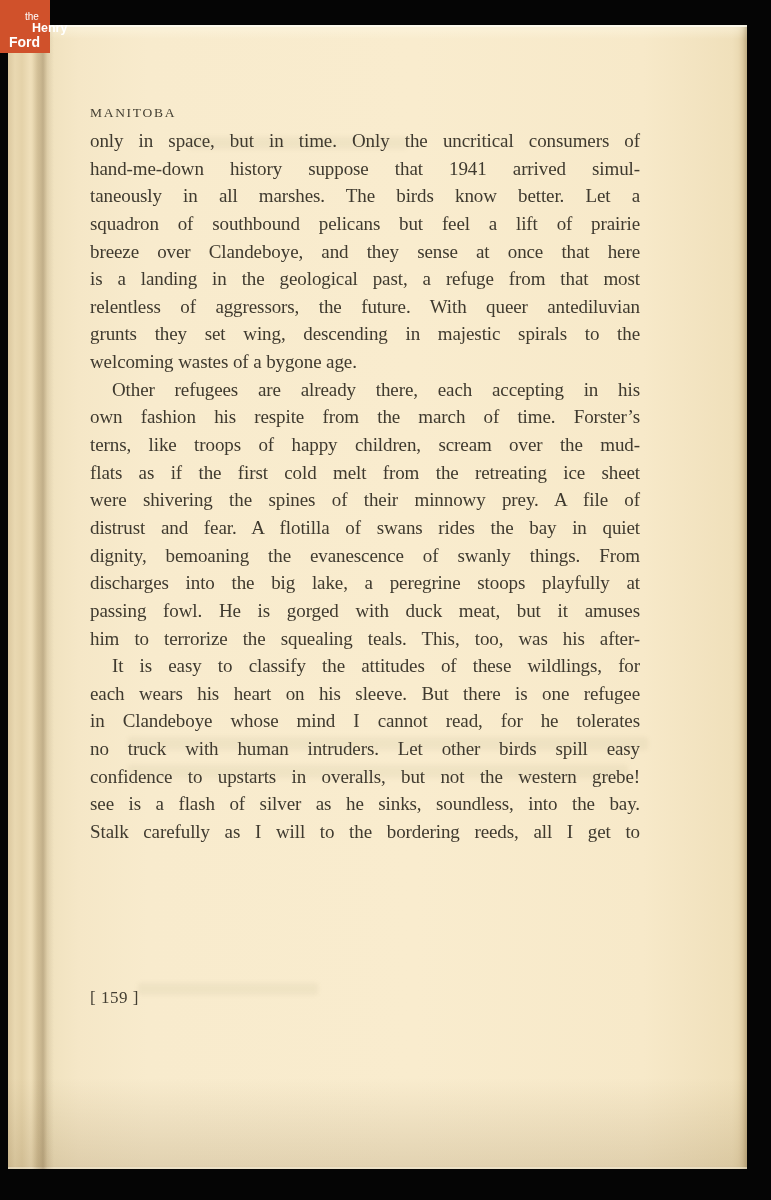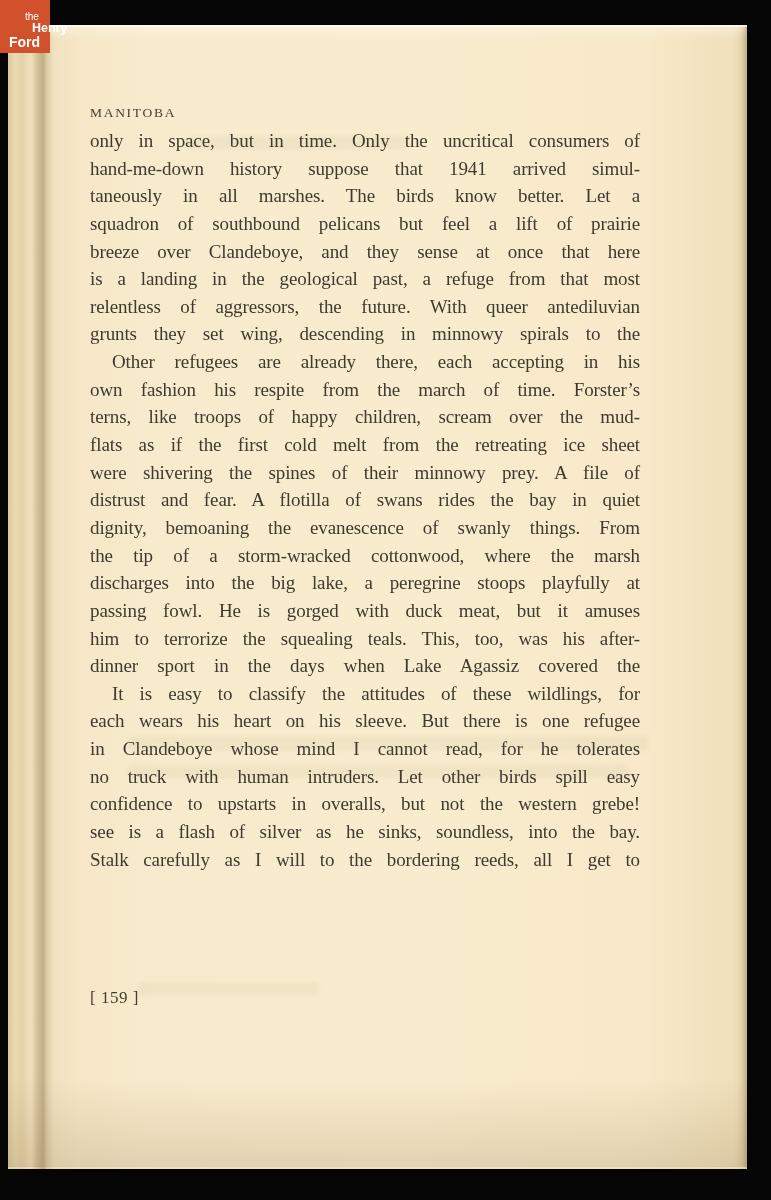--- a/index.html
+++ b/index.html
@@ -86,36 +86,35 @@
 
       <div class="bodycopy">
         <div class="para">
           <div class="line">only in space, but in time. Only the uncritical consumers of</div>
           <div class="line">hand-me-down history suppose that 1941 arrived simul-</div>
           <div class="line">taneously in all marshes. The birds know better. Let a</div>
           <div class="line">squadron of southbound pelicans but feel a lift of prairie</div>
           <div class="line">breeze over Clandeboye, and they sense at once that here</div>
           <div class="line">is a landing in the geological past, a refuge from that most</div>
           <div class="line">relentless of aggressors, the future. With queer antediluvian</div>
-          <div class="line">grunts they set wing, descending in minnowy spirals to the</div>
+          <div class="line">grunts they set wing, descending in majestic spirals to the</div>
+          <div class="line end">welcoming wastes of a bygone age.</div>
         </div>
 
         <div class="para">
           <div class="line indent">Other refugees are already there, each accepting in his</div>
           <div class="line">own fashion his respite from the march of time. Forster’s</div>
           <div class="line">terns, like troops of happy children, scream over the mud-</div>
           <div class="line">flats as if the first cold melt from the retreating ice sheet</div>
           <div class="line">were shivering the spines of their minnowy prey. A file of</div>
           <div class="line">distrust and fear. A flotilla of swans rides the bay in quiet</div>
           <div class="line">dignity, bemoaning the evanescence of swanly things. From</div>
-          <div class="line">the tip of a storm-wracked cottonwood, where the marsh</div>
           <div class="line">discharges into the big lake, a peregrine stoops playfully at</div>
           <div class="line">passing fowl. He is gorged with duck meat, but it amuses</div>
           <div class="line">him to terrorize the squealing teals. This, too, was his after-</div>
-          <div class="line">dinner sport in the days when Lake Agassiz covered the</div>
         </div>
 
         <div class="para">
           <div class="line indent">It is easy to classify the attitudes of these wildlings, for</div>
           <div class="line">each wears his heart on his sleeve. But there is one refugee</div>
           <div class="line">in Clandeboye whose mind I cannot read, for he tolerates</div>
           <div class="line">no truck with human intruders. Let other birds spill easy</div>
           <div class="line">confidence to upstarts in overalls, but not the western grebe!</div>
           <div class="line">see is a flash of silver as he sinks, soundless, into the bay.</div>
           <div class="line">Stalk carefully as I will to the bordering reeds, all I get to</div>

